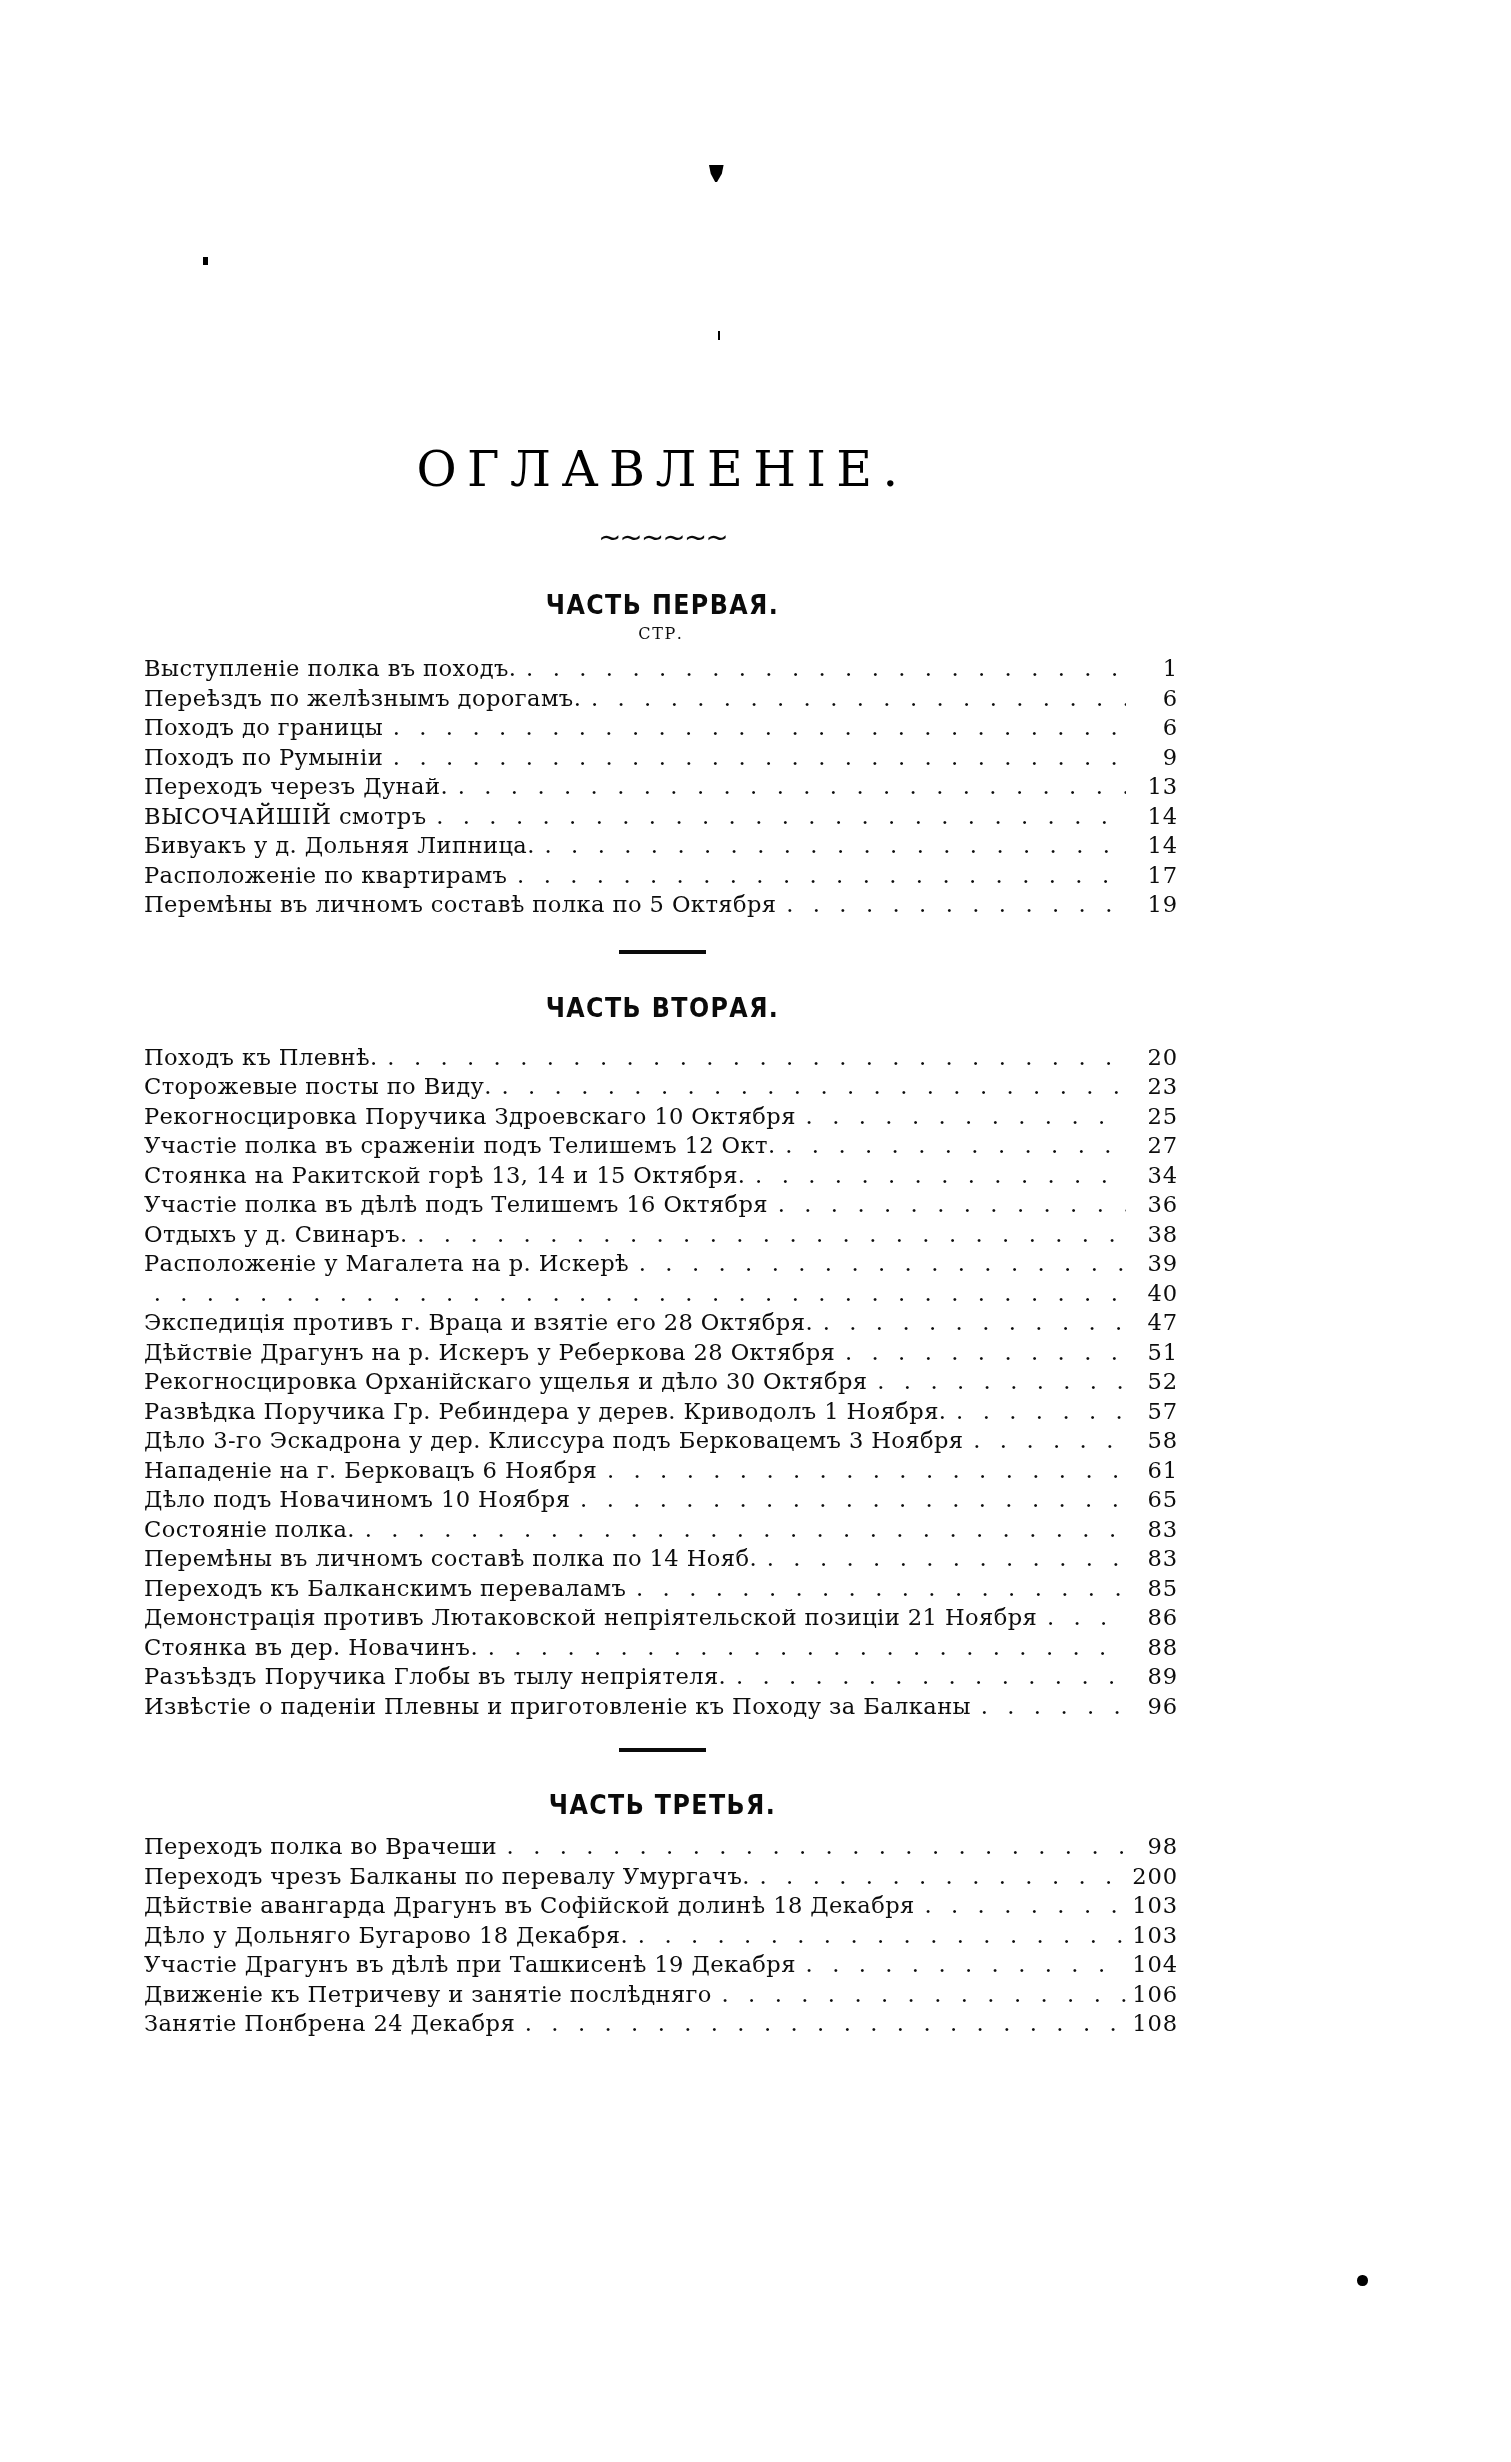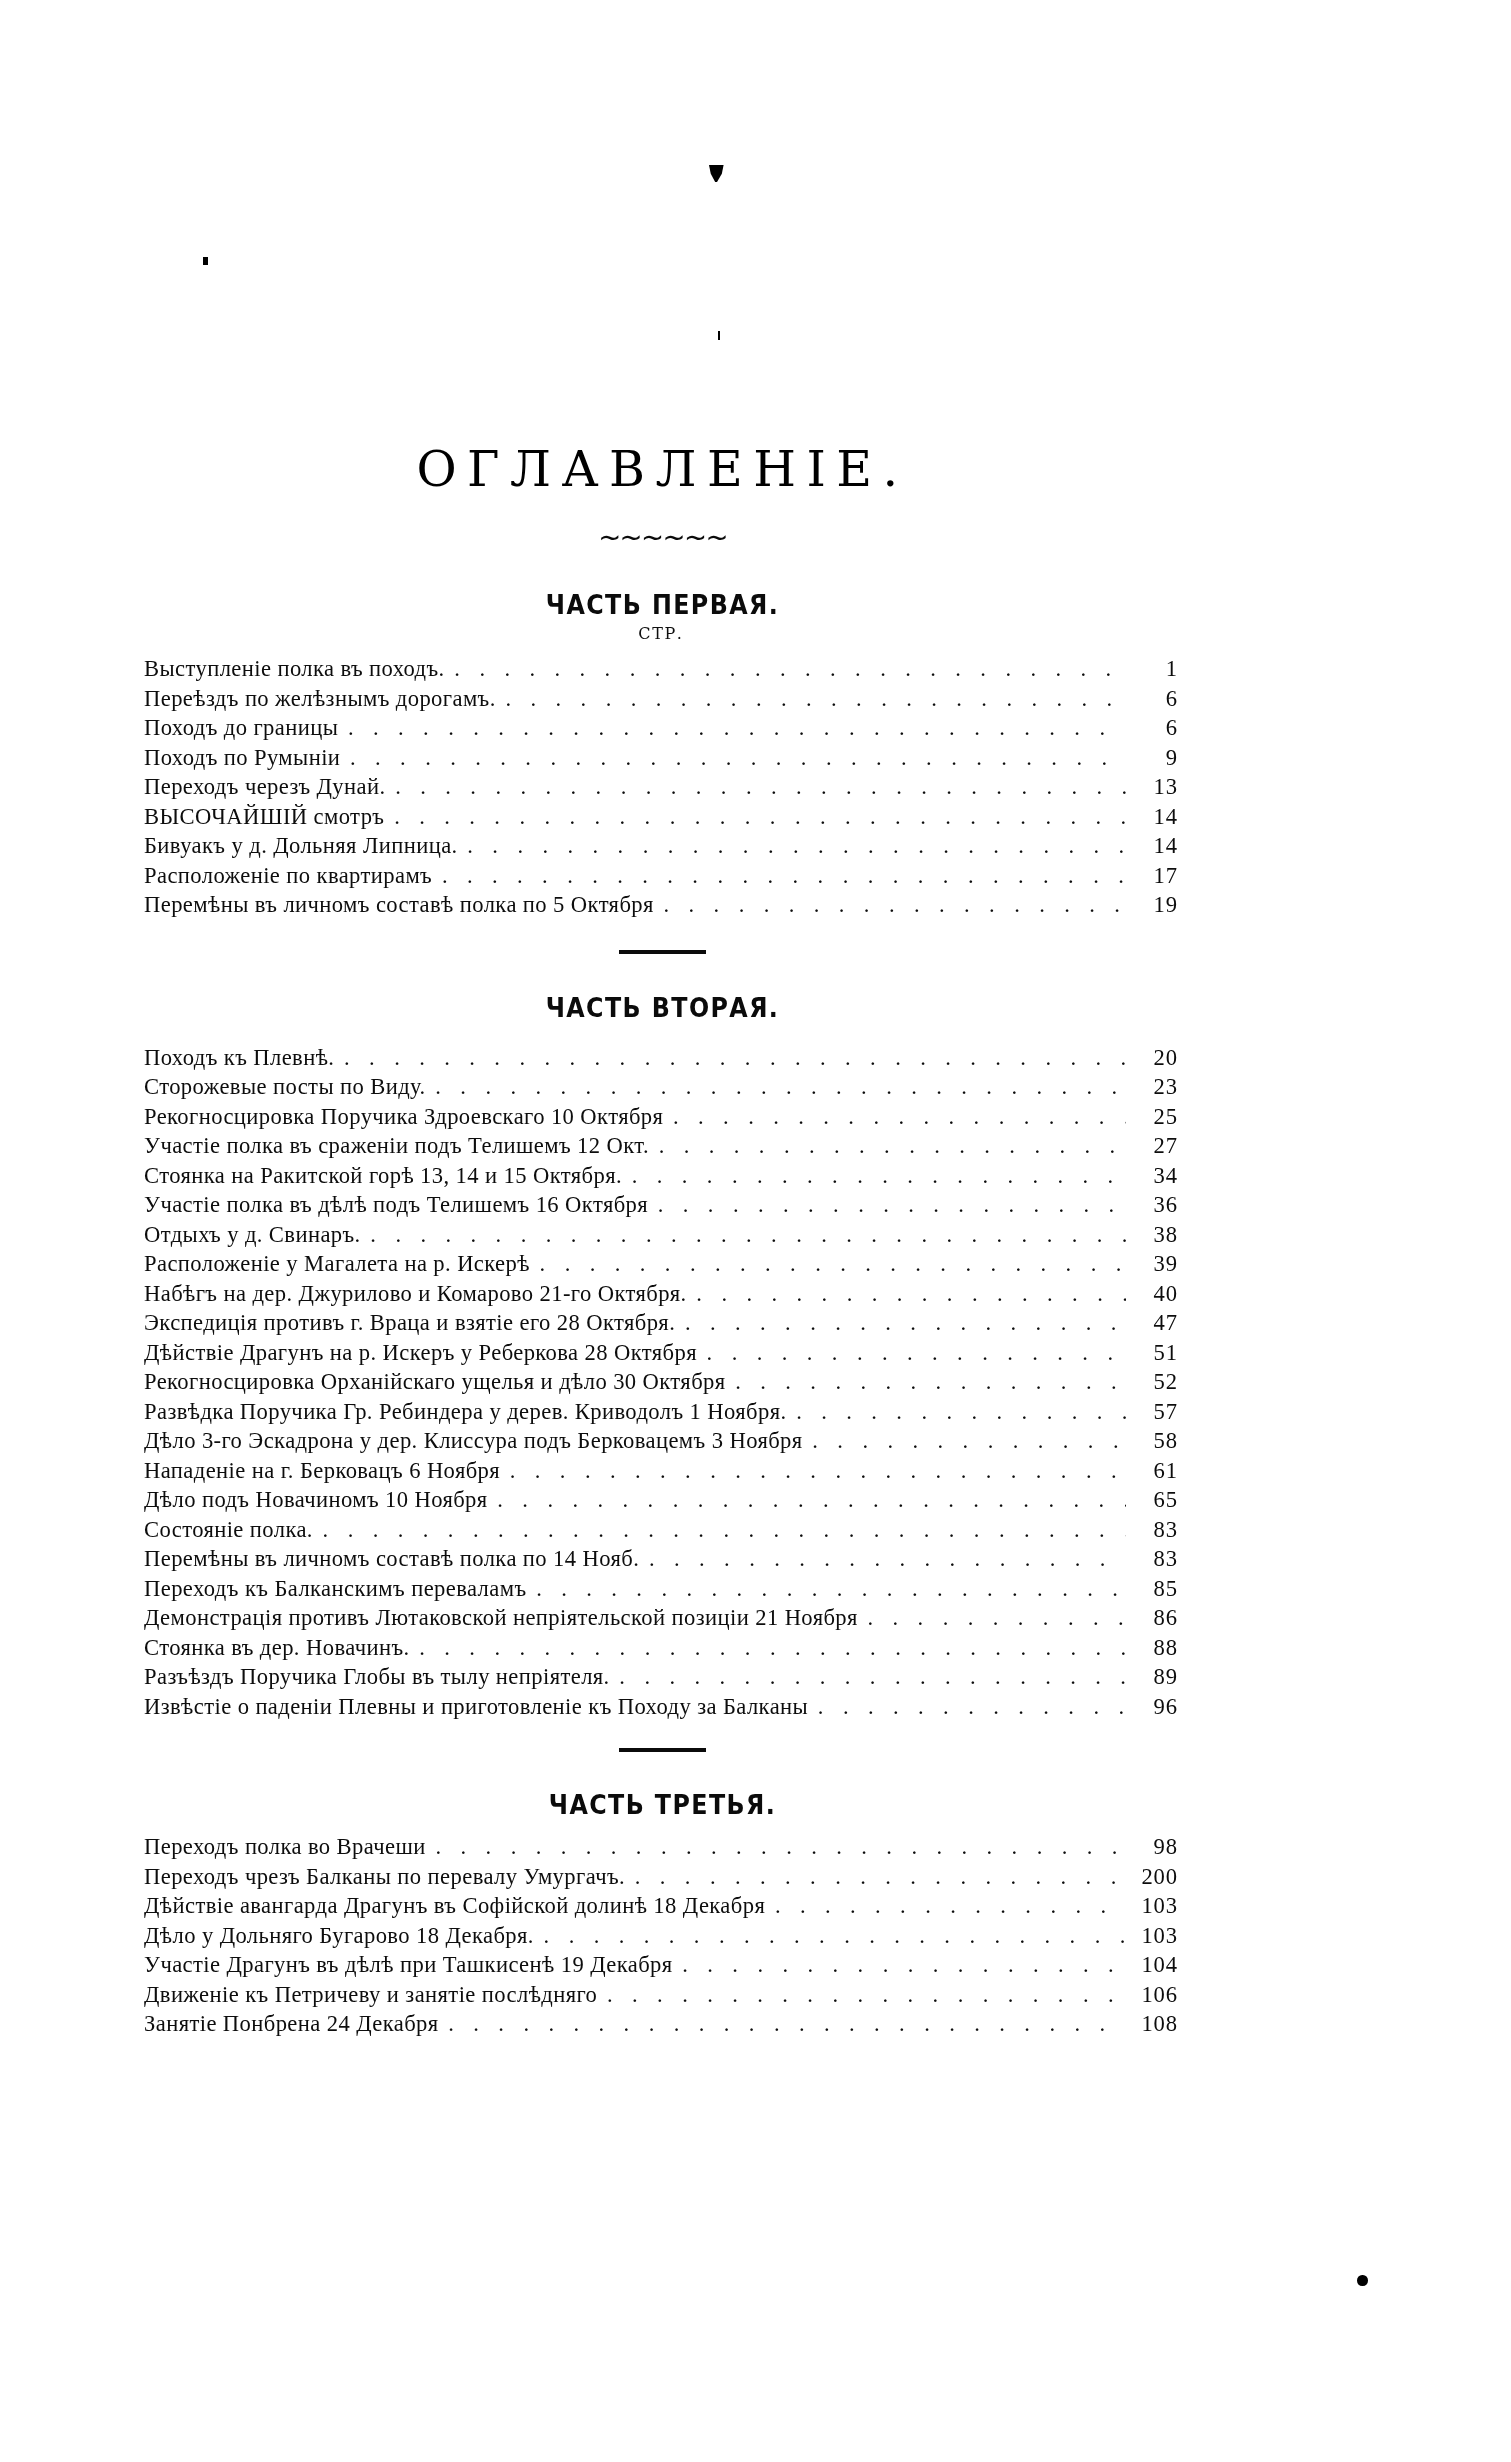--- a/index.html
+++ b/index.html
@@ -79,21 +79,21 @@
     margin-top: 1.6px;
     height: 19.4px;
     line-height: 19.4px;
     text-align: center;
     padding-right: 3.2px;
     font-size: 16px;
     letter-spacing: 1.6px;
     color: #0f0f0f;
   }
 
-  .rows { margin-top: 11.3px; font-family: Liberation Serif, serif; }
+  .rows { margin-top: 11.3px; }
   .rows-2 { margin-top: 18px; }
   .rows-3 { margin-top: 10px; }
 
   .row {
     display: flex;
     align-items: baseline;
     height: 29.5px;
     line-height: 29.5px;
     font-size: 22.6px;
     white-space: nowrap;
@@ -237,21 +237,20 @@
           <span class="t">Отдыхъ у д. Свинаръ.</span>
           <span class="dots" aria-hidden="true">......................................................................</span>
           <span class="num">38</span>
         </div>
         <div class="row">
           <span class="t">Расположеніе у Магалета на р. Искерѣ</span>
           <span class="dots" aria-hidden="true">......................................................................</span>
           <span class="num">39</span>
         </div>
         <div class="row">
-          <span class="t">Набѣгъ на дер. Джурилово и Комарово 21-го Октября.</span>
           <span class="dots" aria-hidden="true">......................................................................</span>
           <span class="num">40</span>
         </div>
         <div class="row">
           <span class="t">Экспедиція противъ г. Враца и взятіе его 28 Октября.</span>
           <span class="dots" aria-hidden="true">......................................................................</span>
           <span class="num">47</span>
         </div>
         <div class="row">
           <span class="t">Дѣйствіе Драгунъ на р. Искеръ у Реберкова 28 Октября</span>

